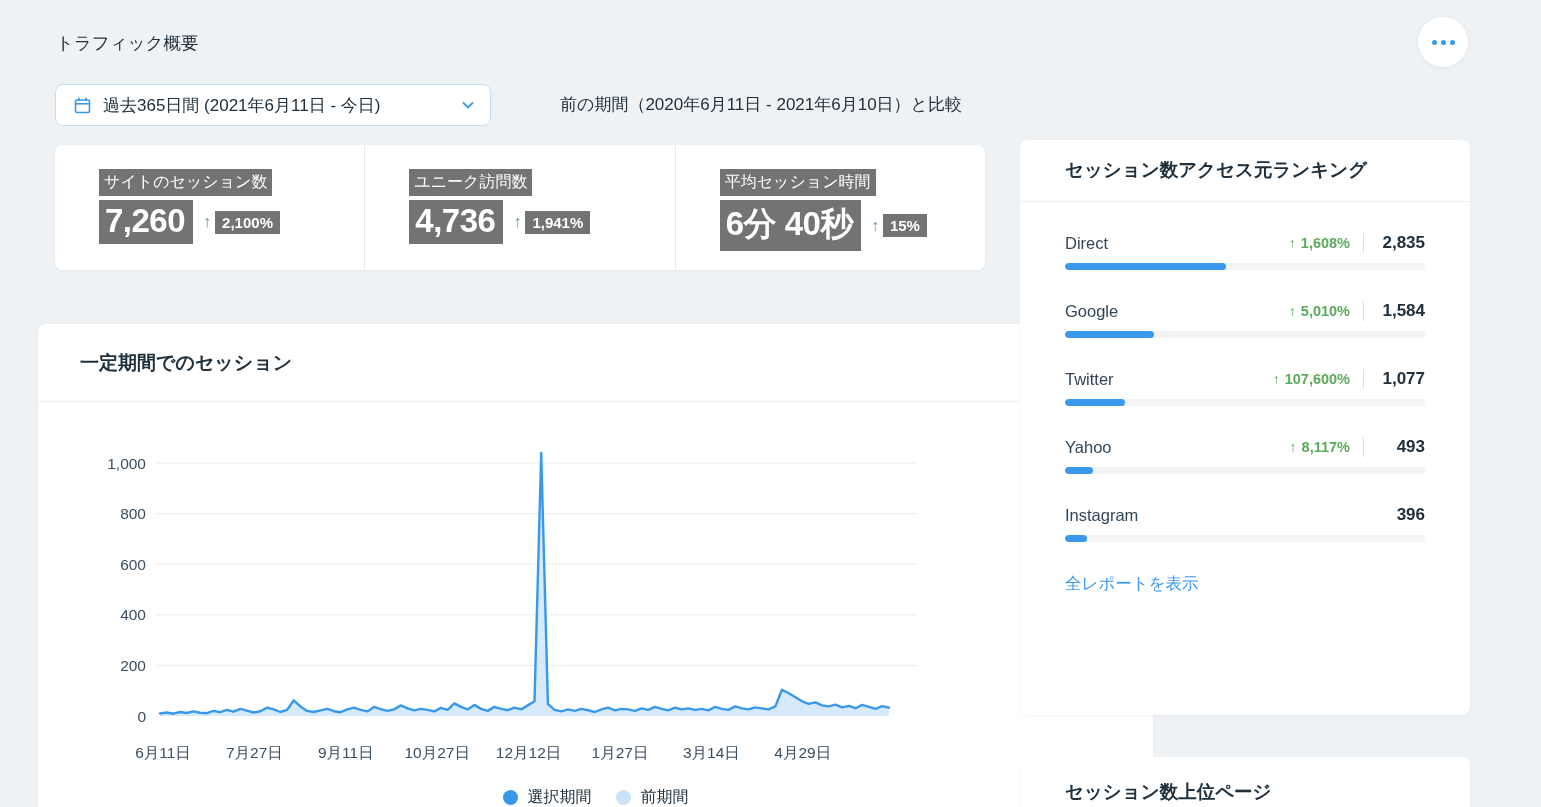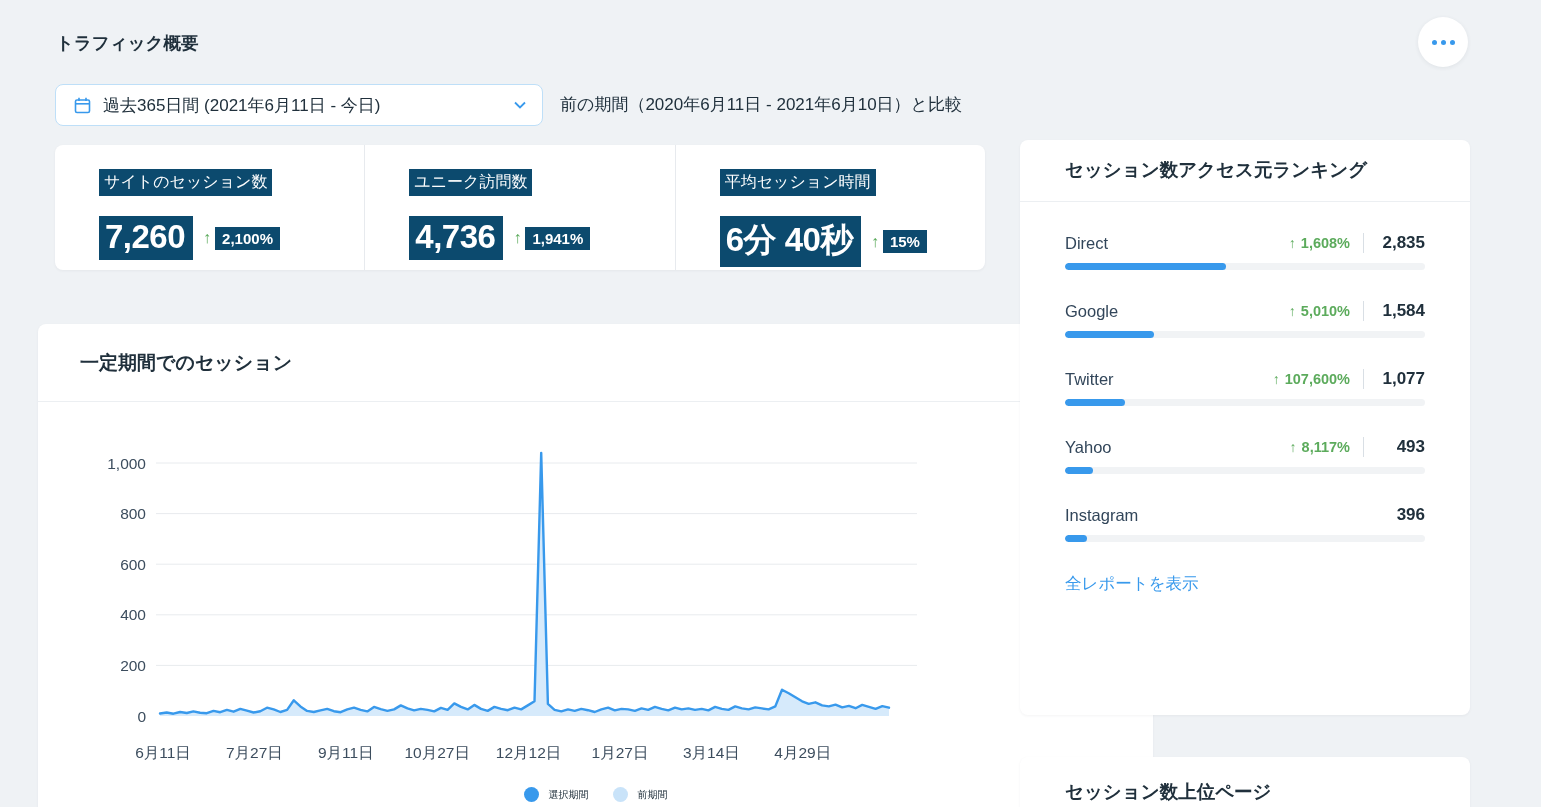--- a/index.html
+++ b/index.html
@@ -12,61 +12,61 @@
   }
   .card {
     position:absolute;
     background:#ffffff;
     border-radius:8px;
     box-shadow:0 1px 3px rgba(32,48,60,0.05);
   }
   
   .page-title {
     position:absolute; left:56px; top:31px;
-    font-size:17.5px; font-weight:700; color:#20303c;
+    font-size:17.5px; font-weight:400; color:#20303c;
   }
   .menu-btn {
     position:absolute; left:1418px; top:17px; width:50px; height:50px;
     background:#fff; border:none; border-radius:50%;
     box-shadow:0 1px 4px rgba(32,48,60,0.08);
     display:flex; align-items:center; justify-content:center; gap:4px;
     cursor:pointer;
   }
   .menu-btn .dot { width:5px; height:5px; border-radius:50%; background:#3899ec; }
   .date-picker {
-    position:absolute; left:55px; top:84px; width:488px; height:42px;
+    position:absolute; left:55px; top:84px; width:436px; height:42px;
     background:#fff; border:1px solid #bedff8; border-radius:8px;
     display:flex; align-items:center; padding:0 16px 0 18px;
     font-size:17px; color:#20303c; cursor:pointer;
   }
   .date-picker .cal { flex:0 0 auto; margin-right:12px; display:flex; }
   .date-picker .chev { margin-left:auto; display:flex; }
   .compare-text {
     position:absolute; left:560px; top:93px;
     font-size:17px; color:#20303c;
   }
   
   #stats-card { left:55px; top:145px; width:930px; height:125px; display:flex; }
   .stat-cell { flex:1 1 0; padding:24px 0 0 44px; position:relative; }
   .stat-cell + .stat-cell { border-left:1px solid #e7eaee; }
-  .hl { background:#0c4a6e; color:#fff; }
+  .hl { background:#737373; color:#fff; }
   .stat-label { display:inline-block; font-size:16px; padding:3px 5px; }
-  .stat-value-row { margin-top:20px; display:flex; align-items:center; }
+  .stat-value-row { margin-top:4px; display:flex; align-items:center; }
   .stat-value { font-size:33px; font-weight:700; letter-spacing:-0.5px; padding:2px 8px 4px 6px; }
   .up-arrow { color:#5cab5c; font-weight:700; font-size:16px; margin:0 4px 0 10px; }
   .stat-change { font-size:15px; font-weight:700; padding:3px 7px; }
   
   #chart-card { left:38px; top:310px; width:1115px; height:497px;margin-top:14px; }
   .chart-title { font-size:19px; font-weight:700; color:#20303c; padding:26px 0 0 42px; }
   .chart-divider { margin-top:25px; border-top:1px solid #eceff2; }
   #sessions-svg { position:absolute; left:0; top:88px; }
   .chart-legend {
     position:absolute; left:0; top:463px; width:100%;
     display:flex; justify-content:center; gap:24px;
-    font-size:10px; color:#20303c;
+    font-size:16px; color:#20303c;
   }
   .legend-item { display:flex; align-items:center; gap:10px; }
   .legend-dot { width:15px; height:15px; border-radius:50%; }
   
   #sources-card { left:1020px; top:140px; width:450px; height:575px; padding:0 45px; }
   .panel-title { font-size:18.5px; font-weight:700; color:#20303c; padding-top:17px; }
   .panel-divider { border-top:1px solid #eceff2; margin:19px -45px 0; }
   .source-row { margin-top:30px; }
   .source-line { display:flex; align-items:center; height:22px; }
   .source-name { font-size:16.5px; color:#32465a; }

